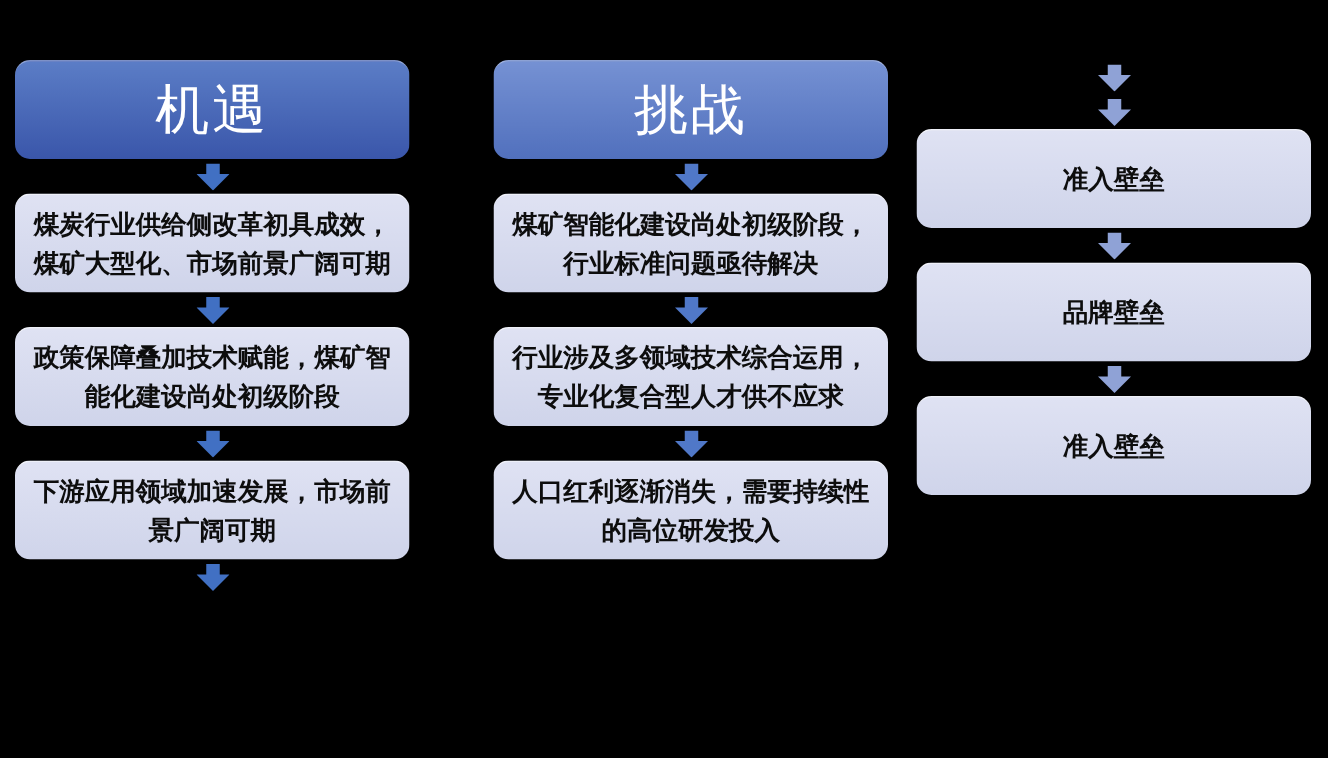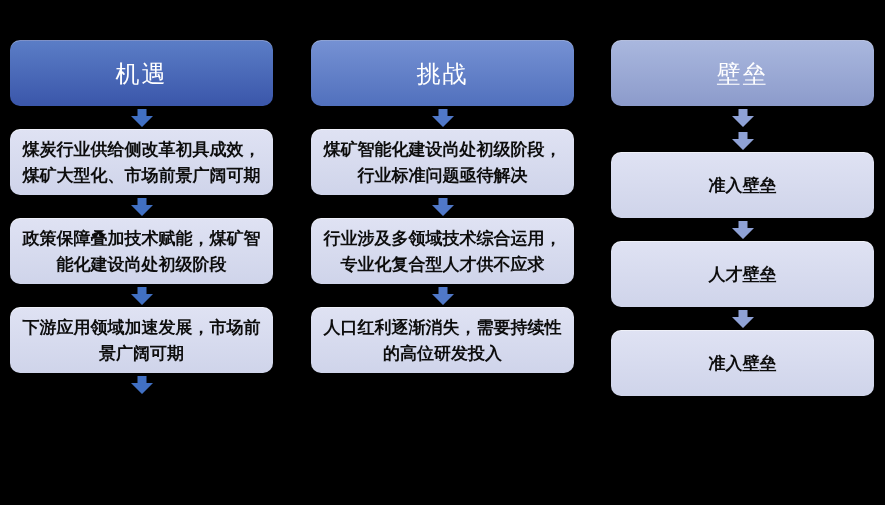--- a/index.html
+++ b/index.html
@@ -16,31 +16,31 @@
     font-family: "Liberation Sans", "DejaVu Sans", sans-serif;
   }
   .column {
     position: absolute;
     top: 40px;
     width: 263px;
     display: flex;
     flex-direction: column;
   }
   .col-0 { left: 10px; }
-  .col-1 { left: 311px; }
+  .col-1 { left: 329px; }
   .col-2 { left: 611px; }
   .header {
     flex: none;
     height: 66px;
     border-radius: 10px;
     display: flex;
     align-items: center;
     justify-content: center;
     color: var(--header-text, #fff);
-    font-size: 24px;
+    font-size: 36px;
     font-weight: 400;
     letter-spacing: 2px;
     border-top: 1px solid rgba(255,255,255,0.35);
     box-sizing: border-box;
   }
   .arrow-slot {
     flex: none;
     height: 23px;
     display: flex;
     align-items: center;
@@ -114,38 +114,37 @@
     <div class="box">行业涉及多领域技术综合运用，专业化复合型人才供不应求</div>
     <div class="arrow-slot">
       <svg width="22" height="18" viewBox="0 0 22 18">
           <polygon points="6.5,0 15.5,0 15.5,7 22,7 11,18 0,7 6.5,7" fill="currentColor"></polygon>
         </svg>
     </div>
     <div class="box">人口红利逐渐消失，需要持续性的高位研发投入</div>
   </div>
 
   <div class="column col-2" style="--arrow: #8fa2d6;">
-    <div class="header" style="background: linear-gradient(rgb(169, 183, 222) 0%, rgb(140, 155, 203) 100%);">壁垒</div>
     <div class="arrow-slot">
       <svg width="22" height="18" viewBox="0 0 22 18">
           <polygon points="6.5,0 15.5,0 15.5,7 22,7 11,18 0,7 6.5,7" fill="currentColor"></polygon>
         </svg>
     </div>
     <div class="arrow-slot">
       <svg width="22" height="18" viewBox="0 0 22 18">
           <polygon points="6.5,0 15.5,0 15.5,7 22,7 11,18 0,7 6.5,7" fill="currentColor"></polygon>
         </svg>
     </div>
     <div class="box">准入壁垒</div>
     <div class="arrow-slot">
       <svg width="22" height="18" viewBox="0 0 22 18">
           <polygon points="6.5,0 15.5,0 15.5,7 22,7 11,18 0,7 6.5,7" fill="currentColor"></polygon>
         </svg>
     </div>
-    <div class="box">人才壁垒</div>
+    <div class="box">品牌壁垒</div>
     <div class="arrow-slot">
       <svg width="22" height="18" viewBox="0 0 22 18">
           <polygon points="6.5,0 15.5,0 15.5,7 22,7 11,18 0,7 6.5,7" fill="currentColor"></polygon>
         </svg>
     </div>
     <div class="box">准入壁垒</div>
   </div>
 
 </div>
 

